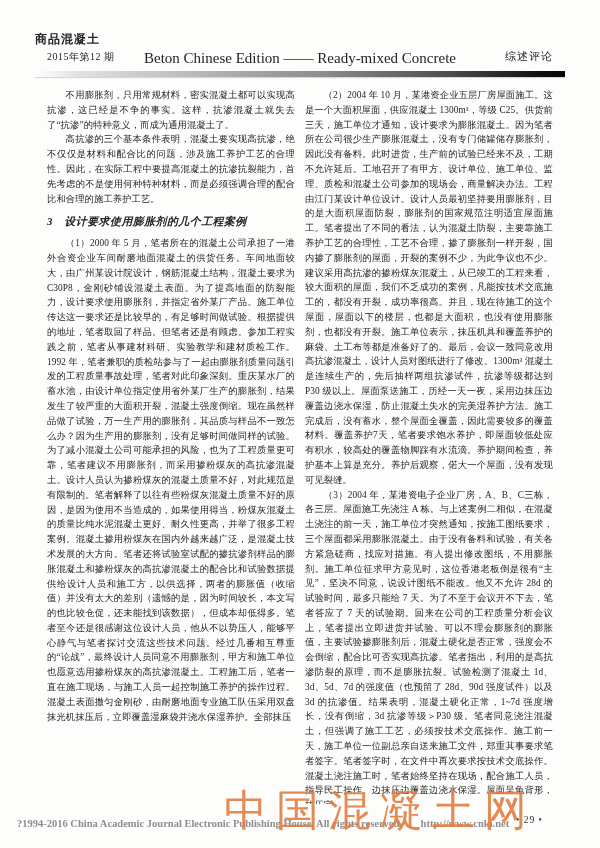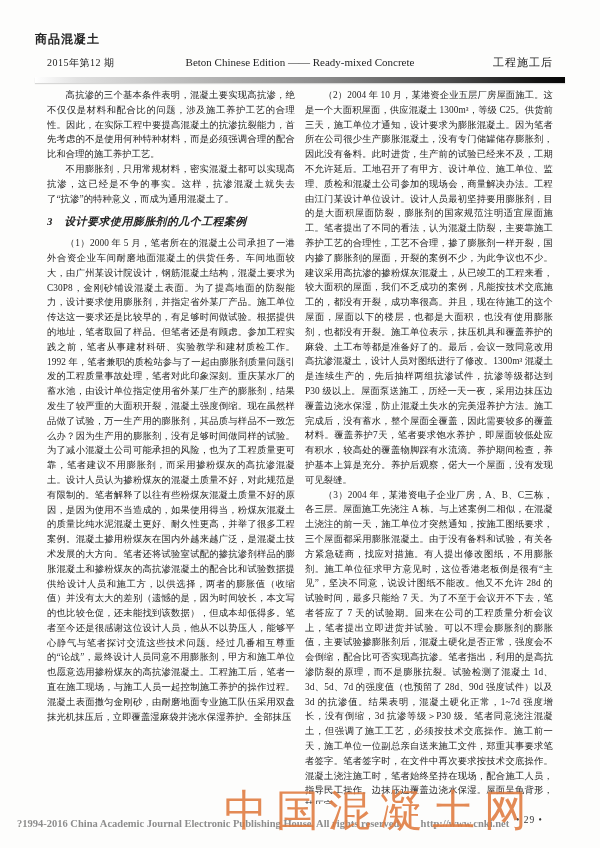--- a/index.html
+++ b/index.html
@@ -5,23 +5,23 @@
   html,body{margin:0;padding:0;}
   body{
     width:600px;height:848px;background:#fdfdfc;
     font-family:"Liberation Serif","DejaVu Serif",serif;color:#242424;
   }
   .page{position:relative;width:600px;height:848px;overflow:hidden;background:#fdfdfc;}
 
   
   .header{position:absolute;top:0;left:35px;right:35px;}
   .journal-title{margin-top:31px;font-weight:bold;font-size:12px;letter-spacing:1px;}
-  .header-row{position:relative;margin-top:8px;height:15px;text-align:center;font-size:10.5px;}
+  .header-row{position:relative;margin-top:2px;height:15px;text-align:center;font-size:10.5px;}
   .issue{position:absolute;left:12px;top:0;font-size:10px;letter-spacing:.5px;}
-  .edition{font-size:11px;}
+  .edition{font-size:15px;}
   .section-tag{position:absolute;right:12px;top:-1px;font-size:11px;letter-spacing:1px;}
   .rule{margin-top:6px;height:6px;
     background:linear-gradient(90deg,#ffffff 0%,#e2e2e2 8%,#b9b9b9 30%,#8a8a8a 55%,#4c4c4c 78%,#111 95%,#060606 100%);
     box-shadow:0 1px 1px rgba(0,0,0,.15);}
 
   
   .columns{position:absolute;top:88px;left:47px;width:506px;height:716px;
     display:flex;gap:10px;overflow:hidden;}
   .col{width:248px;font-size:9.3px;line-height:14.8px;text-align:justify;
     letter-spacing:.1px;}
@@ -42,29 +42,29 @@
 </head>
 <body>
 
 <div class="page">
 
   <div class="header">
     <div class="journal-title">商品混凝土</div>
     <div class="header-row">
       <span class="issue">2015年第12 期</span>
       <span class="edition">Beton Chinese Edition —— Ready-mixed Concrete</span>
-      <span class="section-tag">工程施工后</span>
+      <span class="section-tag">综述评论</span>
     </div>
     <div class="rule"></div>
   </div>
 
   <div class="columns">
     <div class="col">
+        <p class="body">不用膨胀剂，只用常规材料，密实混凝土都可以实现高抗渗，这已经是不争的事实。这样，抗渗混凝土就失去了“抗渗”的特种意义，而成为通用混凝土了。</p>
         <p class="body">高抗渗的三个基本条件表明，混凝土要实现高抗渗，绝不仅仅是材料和配合比的问题，涉及施工养护工艺的合理性。因此，在实际工程中要提高混凝土的抗渗抗裂能力，首先考虑的不是使用何种特种材料，而是必须强调合理的配合比和合理的施工养护工艺。</p>
-        <p class="body">不用膨胀剂，只用常规材料，密实混凝土都可以实现高抗渗，这已经是不争的事实。这样，抗渗混凝土就失去了“抗渗”的特种意义，而成为通用混凝土了。</p>
         <p class="heading">3　设计要求使用膨胀剂的几个工程案例</p>
         <p class="body">（1）2000 年 5 月，笔者所在的混凝土公司承担了一港外合资企业车间耐磨地面混凝土的供货任务。车间地面较大，由广州某设计院设计，钢筋混凝土结构，混凝土要求为 C30P8，金刚砂铺设混凝土表面。为了提高地面的防裂能力，设计要求使用膨胀剂，并指定省外某厂产品。施工单位传达这一要求还是比较早的，有足够时间做试验。根据提供的地址，笔者取回了样品。但笔者还是有顾虑。参加工程实践之前，笔者从事建材科研、实验教学和建材质检工作。1992 年，笔者兼职的质检站参与了一起由膨胀剂质量问题引发的工程质量事故处理，笔者对此印象深刻。重庆某水厂的蓄水池，由设计单位指定使用省外某厂生产的膨胀剂，结果发生了较严重的大面积开裂，混凝土强度倒缩。现在虽然样品做了试验，万一生产用的膨胀剂，其品质与样品不一致怎么办？因为生产用的膨胀剂，没有足够时间做同样的试验。为了减小混凝土公司可能承担的风险，也为了工程质量更可靠，笔者建议不用膨胀剂，而采用掺粉煤灰的高抗渗混凝土。设计人员认为掺粉煤灰的混凝土质量不好，对此规范是有限制的。笔者解释了以往有些粉煤灰混凝土质量不好的原因，是因为使用不当造成的，如果使用得当，粉煤灰混凝土的质量比纯水泥混凝土更好、耐久性更高，并举了很多工程案例。混凝土掺用粉煤灰在国内外越来越广泛，是混凝土技术发展的大方向。笔者还将试验室试配的掺抗渗剂样品的膨胀混凝土和掺粉煤灰的高抗渗混凝土的配合比和试验数据提供给设计人员和施工方，以供选择，两者的膨胀值（收缩值）并没有太大的差别（遗憾的是，因为时间较长，本文写的也比较仓促，还未能找到该数据），但成本却低得多。笔者至今还是很感谢这位设计人员，他从不以势压人，能够平心静气与笔者探讨交流这些技术问题。经过几番相互尊重的“论战”，最终设计人员同意不用膨胀剂，甲方和施工单位也愿意选用掺粉煤灰的高抗渗混凝土。工程施工后，笔者一直在施工现场，与施工人员一起控制施工养护的操作过程。混凝土表面撒匀金刚砂，由耐磨地面专业施工队伍采用双盘抹光机抹压后，立即覆盖湿麻袋并浇水保湿养护。全部抹压</p>
       </div>
     <div class="col">
         <p class="body">（2）2004 年 10 月，某港资企业五层厂房屋面施工。这是一个大面积屋面，供应混凝土 1300m³，等级 C25。供货前三天，施工单位才通知，设计要求为膨胀混凝土。因为笔者所在公司很少生产膨胀混凝土，没有专门储罐储存膨胀剂，因此没有备料。此时进货，生产前的试验已经来不及，工期不允许延后。工地召开了有甲方、设计单位、施工单位、监理、质检和混凝土公司参加的现场会，商量解决办法。工程由江门某设计单位设计。设计人员最初坚持要用膨胀剂，目的是大面积屋面防裂，膨胀剂的国家规范注明适宜屋面施工。笔者提出了不同的看法，认为混凝土防裂，主要靠施工养护工艺的合理性，工艺不合理，掺了膨胀剂一样开裂，国内掺了膨胀剂的屋面，开裂的案例不少，为此争议也不少。建议采用高抗渗的掺粉煤灰混凝土，从已竣工的工程来看，较大面积的屋面，我们不乏成功的案例，凡能按技术交底施工的，都没有开裂，成功率很高。并且，现在待施工的这个屋面，屋面以下的楼层，也都是大面积，也没有使用膨胀剂，也都没有开裂。施工单位表示，抹压机具和覆盖养护的麻袋、土工布等都是准备好了的。最后，会议一致同意改用高抗渗混凝土，设计人员对图纸进行了修改。1300m³ 混凝土是连续生产的，先后抽样两组抗渗试件，抗渗等级都达到 P30 级以上。屋面泵送施工，历经一天一夜，采用边抹压边覆盖边浇水保湿，防止混凝土失水的完美湿养护方法。施工完成后，没有蓄水，整个屋面全覆盖，因此需要较多的覆盖材料。覆盖养护7天，笔者要求饱水养护，即屋面较低处应有积水，较高处的覆盖物脚踩有水流滴。养护期间检查，养护基本上算是充分。养护后观察，偌大一个屋面，没有发现可见裂缝。</p>
         <p class="body">（3）2004 年，某港资电子企业厂房，A、B、C三栋，各三层。屋面施工先浇注 A 栋。与上述案例二相似，在混凝土浇注的前一天，施工单位才突然通知，按施工图纸要求，三个屋面都采用膨胀混凝土。由于没有备料和试验，有关各方紧急磋商，找应对措施。有人提出修改图纸，不用膨胀剂。施工单位征求甲方意见时，这位香港老板倒是很有“主见”，坚决不同意，说设计图纸不能改。他又不允许 28d 的试验时间，最多只能给 7 天。为了不至于会议开不下去，笔者答应了 7 天的试验期。回来在公司的工程质量分析会议上，笔者提出立即进货并试验。可以不理会膨胀剂的膨胀值，主要试验掺膨胀剂后，混凝土硬化是否正常，强度会不会倒缩，配合比可否实现高抗渗。笔者指出，利用的是高抗渗防裂的原理，而不是膨胀抗裂。试验检测了混凝土 1d、3d、5d、7d 的强度值（也预留了 28d、90d 强度试件）以及 3d 的抗渗值。结果表明，混凝土硬化正常，1~7d 强度增长，没有倒缩，3d 抗渗等级＞P30 级。笔者同意浇注混凝土，但强调了施工工艺，必须按技术交底操作。施工前一天，施工单位一位副总亲自送来施工文件，郑重其事要求笔者签字。笔者签字时，在文件中再次要求按技术交底操作。混凝土浇注施工时，笔者始终坚持在现场，配合施工人员，指导民工操作。边抹压边覆盖边浇水保湿。屋面呈龟背形，抹压完一</p>
       </div>
   </div>
 
   <div class="watermark" style="color: rgb(224, 123, 63);">中国混凝土网</div>

